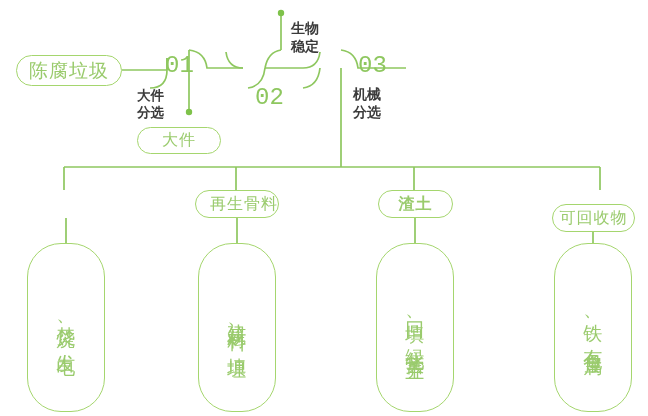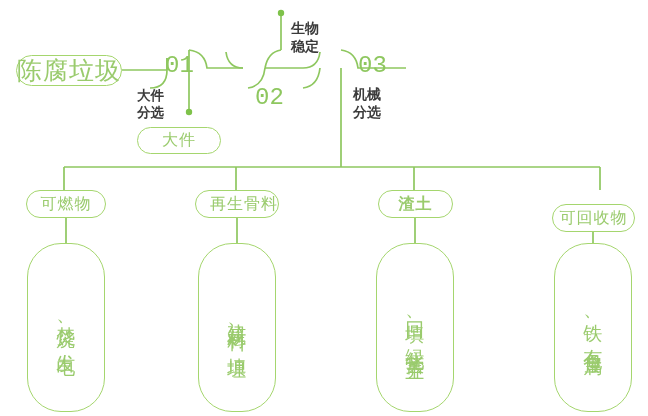--- a/index.html
+++ b/index.html
@@ -58,21 +58,21 @@
   
   .caption{
     position:absolute;
     color:#3b3b3b;
     font-size:14px;
     line-height:1.25;
     font-weight:700;
     white-space:nowrap;
   }
   .caption.sm{font-size:13.5px;}
-  .title-pill{font-size:25px;}
+  .title-pill{font-size:19px;}
   .leaf-pill{font-size:16px;}
 </style>
 </head>
 <body>
 
 <div id="stage">
 
   <svg class="lines" viewBox="0 0 648 416">
     <g fill="none" stroke="#8ec75f" stroke-width="1.7" stroke-linecap="butt">
 
@@ -135,23 +135,20 @@
 
   <div class="caption" style="left:353px;top:86px;">
     <div>机械</div>
     <div>分选</div>
   </div>
 
   <div class="pill leaf-pill" style="left:137px;top:127px;width:84px;height:27px;">
     <span>大件</span>
   </div>
 
-  <div class="pill leaf-pill" style="left:26px;top:190px;width:80px;height:28px;">
-    <span>可燃物</span>
-  </div>
   <div class="pill leaf-pill" style="left:195px;top:190px;width:84px;height:28px;justify-content:flex-end;">
     <span>再生骨料</span>
   </div>
   <div class="pill leaf-pill" style="left:378px;top:190px;width:75px;height:28px;font-weight:bold;">
     <span>渣土</span>
   </div>
   <div class="pill leaf-pill" style="left:552px;top:204px;width:83px;height:28px;">
     <span>可回收物</span>
   </div>
 

